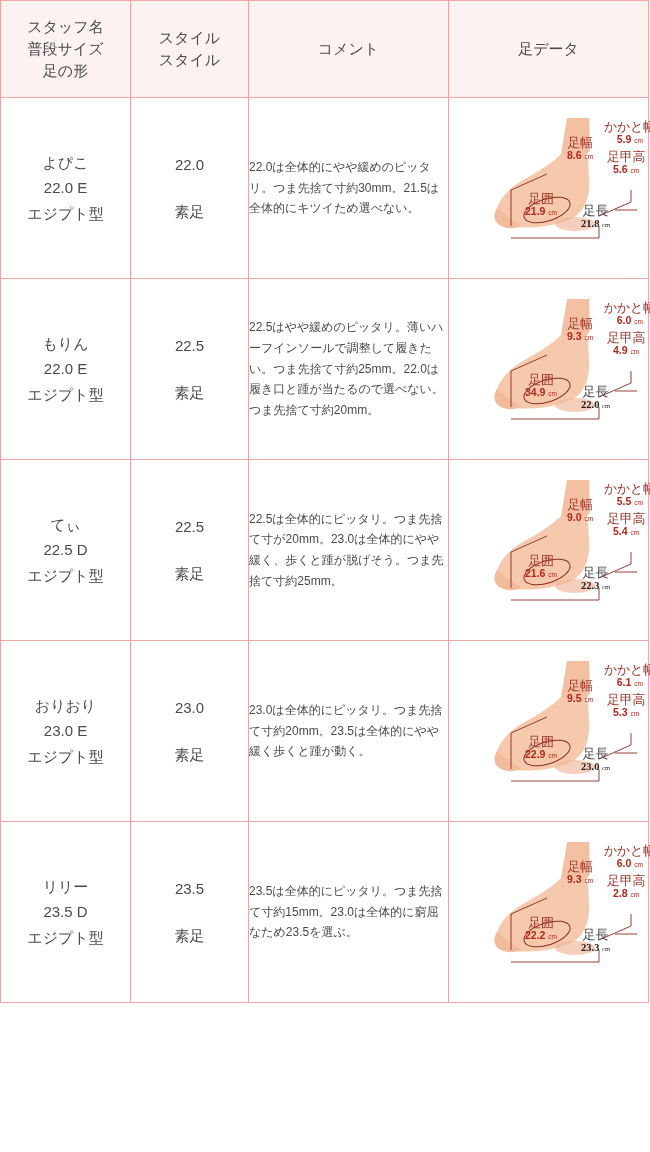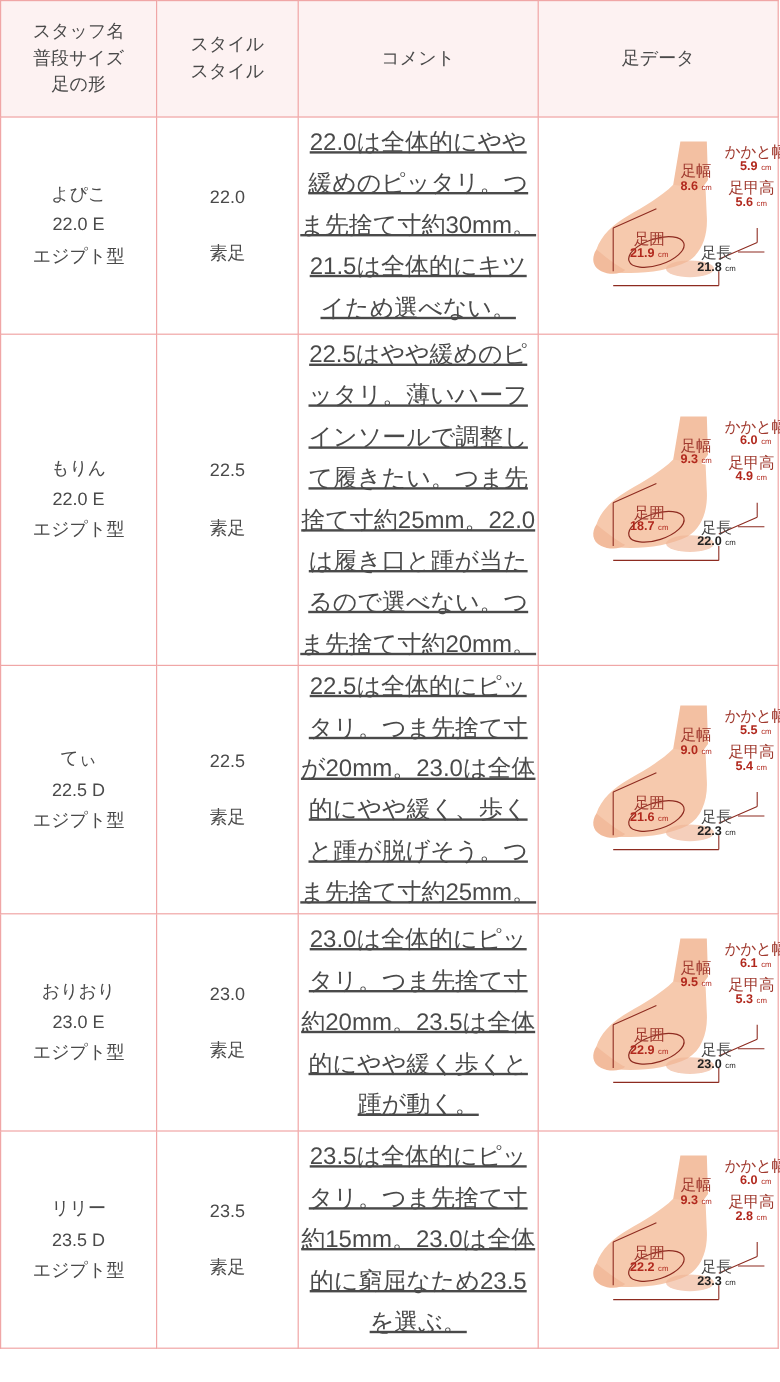--- a/index.html
+++ b/index.html
@@ -49,26 +49,25 @@
   td.size-cell {
     text-align: center;
     font-size: 15px;
     line-height: 1.7;
     color: #4a4a4a;
     padding: 6px 4px;
   }
   td.size-cell .size-num { display: block; margin-bottom: 22px; }
   td.size-cell .size-style { display: block; }
   td.comment-cell {
-    text-align: center;
-    font-size: 20px;
+    text-align: left;
+    font-size: 12px;
     line-height: 1.72;
     color: #4a4a4a;
     padding: 10px 12px;
-    text-decoration: underline;
   }
   td.data-cell {
     padding: 0;
     text-align: center;
   }
   .foot-fig {
     position: relative;
     width: 200px;
     height: 100%;
     min-height: 180px;
@@ -90,21 +89,21 @@
     letter-spacing: -0.3px;
     text-align: center;
   }
   .lbl .val {
     display: block;
     font-size: 10.5px;
     font-weight: bold;
     color: #b1281d;
   }
   .lbl .val .u { font-size: 6.5px; font-weight: normal; }
-  .lbl.dark { color: #333; }
+  .lbl.dark { color: #333; font-family: Liberation Serif, serif; }
   .lbl.dark .cap { color: #444; }
   .lbl.dark .val { color: #222; }
 </style>
 </head>
 <body>
 
 <table class="fit-table">
   <colgroup>
     <col class="c-staff">
     <col class="c-size">
@@ -219,21 +218,21 @@
           <div class="lbl" style="left:155px; top:22px;">
             <span class="cap">かかと幅</span>
             <span class="val"><b>6.0</b> <span class="u">cm</span></span>
           </div>
           <div class="lbl" style="left:158px; top:52px;">
             <span class="cap">足甲高</span>
             <span class="val"><b>4.9</b> <span class="u">cm</span></span>
           </div>
           <div class="lbl" style="left:76px; top:94px;">
             <span class="cap">足囲</span>
-            <span class="val"><b>18.7</b> <span class="u">cm</span></span>
+            <span class="val"><b>34.9</b> <span class="u">cm</span></span>
           </div>
           <div class="lbl dark" style="left:132px; top:106px;">
             <span class="cap">足長</span>
             <span class="val"><b>22.0</b> <span class="u">cm</span></span>
           </div>
         </div>
       </td>
     </tr>
 
     <tr>

